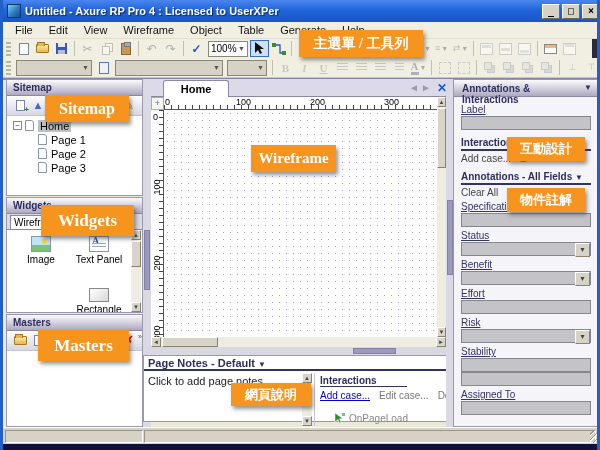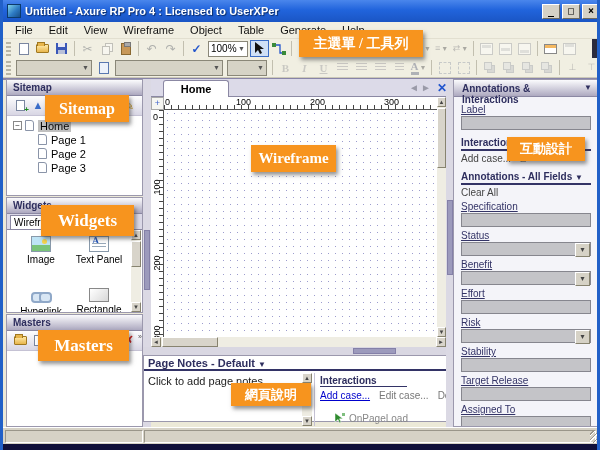--- a/index.html
+++ b/index.html
@@ -423,24 +423,20 @@
     </div>
     <div style="position:relative; height:82px; background:#fff;">
       <div class="witem" style="left:6px; top:6px;">
         <div class="wico wico-img"></div>
         <div>Image</div>
       </div>
       <div class="witem" style="left:64px; top:6px;">
         <div class="wico wico-text">A</div>
         <div>Text Panel</div>
       </div>
-      <div class="witem" style="left:6px; top:58px;">
-        <div class="wico wico-link"></div>
-        <div>Hyperlink</div>
-      </div>
       <div class="witem" style="left:64px; top:58px;">
         <div class="wico wico-rect"></div>
         <div>Rectangle</div>
       </div>
 
       <div class="sb" style="right:1px; top:0; width:10px; height:82px;">
         <div class="sbtn" style="left:0; top:0; width:10px; height:10px;">▲</div>
         <div class="sthumb" style="left:0; top:11px; width:10px; height:26px;"></div>
         <div class="sbtn" style="left:0; bottom:0; width:10px; height:10px;">▼</div>
       </div>
@@ -567,36 +563,36 @@
 
       <div class="flabel">Effort</div>
       <div class="fin"></div>
 
       <div class="flabel">Risk</div>
       <div class="fin fsel"></div>
 
       <div class="flabel">Stability</div>
       <div class="fin"></div>
 
-      <div class="flabel">Target Release</div>
       <div class="fin"></div>
 
       <div class="flabel">Assigned To</div>
       <div class="fin"></div>
     </div>
   </div>
 
   <div class="statusbar">
     <div class="scell" style="left:2px; width:138px;"></div>
     <div class="scell" style="left:141px; width:452px;"></div>
     <div class="gripr"></div>
   </div>
   <div class="frame-bottom"></div>
 
   <div class="olabel" style="left:296px; top:30px; width:124px; height:27px; font-size:14px;">主選單 / 工具列</div>
   <div class="olabel" style="left:42px; top:95px; width:84px; height:27px; font-size:16px;">Sitemap</div>
   <div class="olabel" style="left:38px; top:205px; width:93px; height:31px; font-size:17px;">Widgets</div>
   <div class="olabel" style="left:35px; top:330px; width:91px; height:31px; font-size:17px;">Masters</div>
   <div class="olabel" style="left:248px; top:145px; width:85px; height:27px; font-size:15px;">Wireframe</div>
   <div class="olabel" style="left:504px; top:137px; width:78px; height:24px; font-size:13px;">互動設計</div>
+  <div class="olabel" style="left:504px; top:188px; width:78px; height:24px; font-size:13px;">物件註解</div>
   <div class="olabel" style="left:228px; top:383px; width:80px; height:23px; font-size:13px;">網頁說明</div>
 
 </div>
 
 </body></html>

